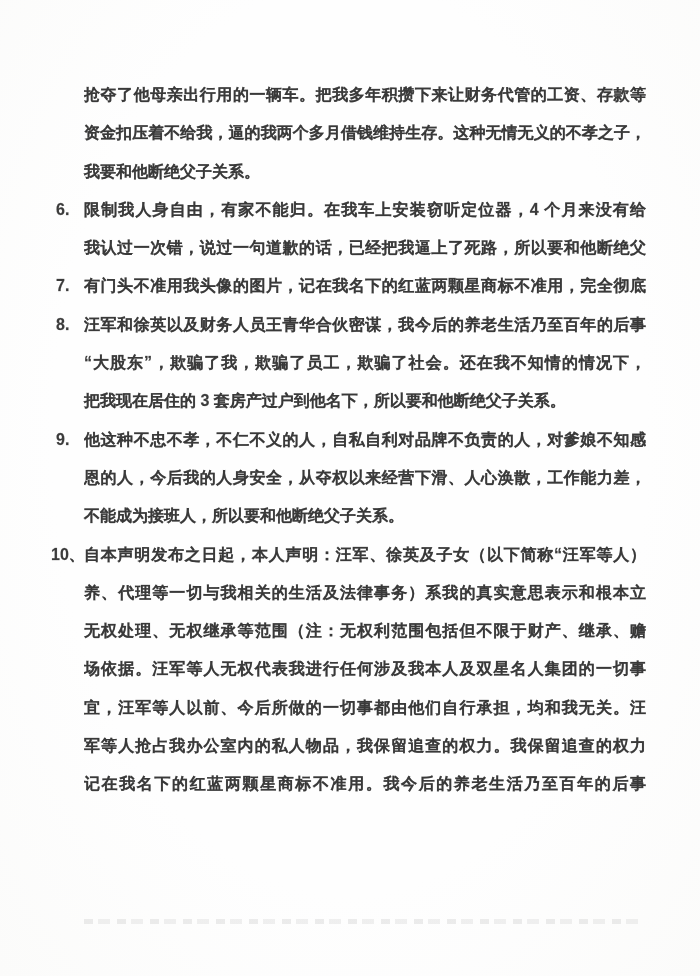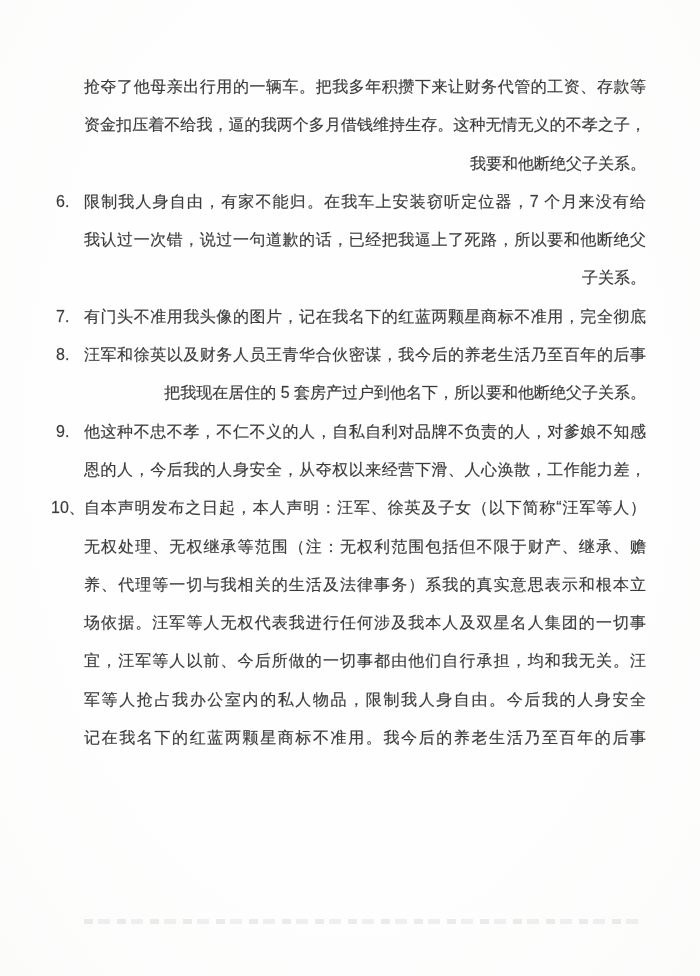--- a/index.html
+++ b/index.html
@@ -15,25 +15,25 @@
     font-family: "Liberation Sans", "DejaVu Sans", sans-serif;
   }
   .page {
     position: absolute;
     inset: 0;
     background: radial-gradient(ellipse at 50% 45%, #fefefe 60%, #fbfbfa 100%);
   }
   .text-block {
     position: absolute;
     left: 84px;
-    top: 68px;
+    top: 76px;
     width: 562px;
     color: #3c3c3c;
     font-size: 16px;
-    font-weight: 400;
+    font-weight: 700;
     -webkit-text-stroke: 0.3px rgba(55,55,55,0.55);
   }
   .para {
     position: relative;
   }
   .num {
     position: absolute;
     left: -28px;
     top: 0;
     width: 28px;
@@ -42,21 +42,20 @@
     white-space: nowrap;
   }
   .num.wide {
     left: -33px;
     width: 33px;
   }
   .line {
     height: 38.3px;
     line-height: 38.3px;
     white-space: nowrap;
-    text-align: right;
   }
   .line.just {
     white-space: normal;
     text-align: justify;
     text-align-last: justify;
     text-justify: inter-ideograph;
     overflow: hidden;
   }
   
   .faded-line-remnant {
@@ -82,49 +81,50 @@
   <div class="text-block">
 
     <div class="para">
       <div class="line just">抢夺了他母亲出行用的一辆车。把我多年积攒下来让财务代管的工资、存款等</div>
       <div class="line just">资金扣压着不给我，逼的我两个多月借钱维持生存。这种无情无义的不孝之子，</div>
       <div class="line">我要和他断绝父子关系。</div>
     </div>
 
     <div class="para">
       <span class="num">6.</span>
-      <div class="line just">限制我人身自由，有家不能归。在我车上安装窃听定位器，7 个月来没有给</div>
+      <div class="line just">限制我人身自由，有家不能归。在我车上安装窃听定位器，4 个月来没有给</div>
       <div class="line just">我认过一次错，说过一句道歉的话，已经把我逼上了死路，所以要和他断绝父</div>
-      <div class="line">子关系。</div>
     </div>
 
     <div class="para">
       <span class="num">7.</span>
       <div class="line just">有门头不准用我头像的图片，记在我名下的红蓝两颗星商标不准用，完全彻底</div>
     </div>
 
     <div class="para">
       <span class="num">8.</span>
       <div class="line just">汪军和徐英以及财务人员王青华合伙密谋，我今后的养老生活乃至百年的后事</div>
-      <div class="line">把我现在居住的 5 套房产过户到他名下，所以要和他断绝父子关系。</div>
+      <div class="line just">“大股东”，欺骗了我，欺骗了员工，欺骗了社会。还在我不知情的情况下，</div>
+      <div class="line">把我现在居住的 3 套房产过户到他名下，所以要和他断绝父子关系。</div>
     </div>
 
     <div class="para">
       <span class="num">9.</span>
       <div class="line just">他这种不忠不孝，不仁不义的人，自私自利对品牌不负责的人，对爹娘不知感</div>
       <div class="line just">恩的人，今后我的人身安全，从夺权以来经营下滑、人心涣散，工作能力差，</div>
+      <div class="line">不能成为接班人，所以要和他断绝父子关系。</div>
     </div>
 
     <div class="para">
       <span class="num wide">10、</span>
       <div class="line just">自本声明发布之日起，本人声明：汪军、徐英及子女（以下简称“汪军等人）</div>
+      <div class="line just">养、代理等一切与我相关的生活及法律事务）系我的真实意思表示和根本立</div>
       <div class="line just">无权处理、无权继承等范围（注：无权利范围包括但不限于财产、继承、赡</div>
-      <div class="line just">养、代理等一切与我相关的生活及法律事务）系我的真实意思表示和根本立</div>
       <div class="line just">场依据。汪军等人无权代表我进行任何涉及我本人及双星名人集团的一切事</div>
       <div class="line just">宜，汪军等人以前、今后所做的一切事都由他们自行承担，均和我无关。汪</div>
-      <div class="line just">军等人抢占我办公室内的私人物品，限制我人身自由。今后我的人身安全</div>
+      <div class="line just">军等人抢占我办公室内的私人物品，我保留追查的权力。我保留追查的权力</div>
       <div class="line just">记在我名下的红蓝两颗星商标不准用。我今后的养老生活乃至百年的后事</div>
     </div>
 
   </div>
 
   <div class="faded-line-remnant"></div>
 </div>
 
 </body></html>

